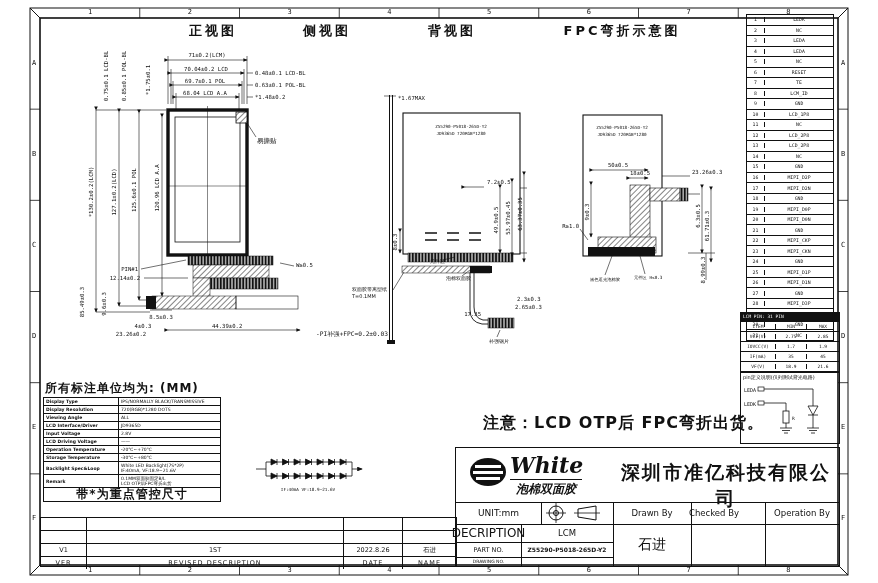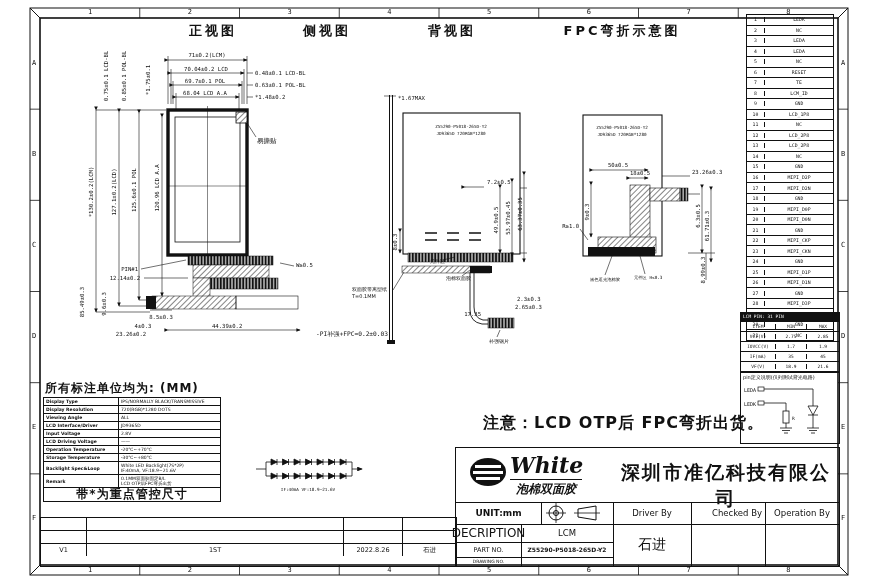--- a/index.html
+++ b/index.html
@@ -629,20 +629,26 @@
         <div class="rev-c2"></div>
         <div class="rev-c3"></div>
         <div class="rev-c4"></div>
   </div>
   <div class="rev-row rev-data">
     <div class="rev-c1">V1</div>
     <div class="rev-c2">1ST</div>
     <div class="rev-c3">2022.8.26</div>
     <div class="rev-c4">石进</div>
   </div>
+  <div class="rev-row rev-head">
+    <div class="rev-c1">VER</div>
+    <div class="rev-c2">REVISED DESCRIPTION</div>
+    <div class="rev-c3">DATE</div>
+    <div class="rev-c4">NAME</div>
+  </div>
 </div>
 
 
 <div id="title-block">
   <div id="logo-ellipse">
     <div class="logo-stripe" style="left:5px;top:7px;width:26px"></div>
     <div class="logo-stripe" style="left:3px;top:13px;width:30px"></div>
     <div class="logo-stripe" style="left:6px;top:19px;width:24px"></div>
   </div>
   <div id="logo-main">White</div>
@@ -653,32 +659,32 @@
   <div class="tb-abs" style="left:0;top:54px;width:383px;border-top:1px solid #111"></div>
   <div class="tb-abs" style="left:0;top:76px;width:383px;border-top:1px solid #111"></div>
   <div class="tb-abs" style="left:0;top:94px;width:157px;border-top:1px solid #111"></div>
   <div class="tb-abs" style="left:0;top:109px;width:157px;border-top:1px solid #111"></div>
   <div class="tb-abs" style="left:85px;top:54px;height:22px;border-left:1px solid #111"></div>
   <div class="tb-abs" style="left:65px;top:76px;height:42px;border-left:1px solid #111"></div>
   <div class="tb-abs" style="left:157px;top:54px;height:64px;border-left:1px solid #111"></div>
   <div class="tb-abs" style="left:235px;top:54px;height:64px;border-left:1px solid #111"></div>
   <div class="tb-abs" style="left:309px;top:54px;height:64px;border-left:1px solid #111"></div>
 
-  <div class="tb-cell" style="left:0;top:54px;width:85px;height:22px;font-size:9px;font-weight:bold">UNIT:mm</div>
+  <div class="tb-cell" style="left:0;top:54px;width:85px;height:22px;font-size:9px;font-weight:normal">UNIT:mm</div>
 
   <svg class="tb-abs" style="left:88px;top:55px" width="68" height="20" viewBox="0 0 68 20">
     <circle cx="12" cy="10" r="7" fill="none" stroke="#111" stroke-width="1"></circle>
     <circle cx="12" cy="10" r="2.5" fill="none" stroke="#111" stroke-width="1"></circle>
     <line x1="2" y1="10" x2="22" y2="10" stroke="#111" stroke-width="0.8"></line>
     <line x1="12" y1="0" x2="12" y2="20" stroke="#111" stroke-width="0.8"></line>
     <path d="M34,6 L52,3 L52,17 L34,14 Z" fill="none" stroke="#111" stroke-width="1"></path>
     <line x1="30" y1="10" x2="56" y2="10" stroke="#111" stroke-width="0.8"></line>
   </svg>
-  <div class="tb-cell" style="left:157px;top:54px;width:78px;height:22px;font-size:8.5px">Driver By</div>
-  <div class="tb-cell" style="left:244px;top:54px;width:74px;height:22px;font-size:8.5px">Checked By</div>
+  <div class="tb-cell" style="left:157px;top:54px;width:78px;height:22px;font-size:8.5px">Drawn By</div>
+  <div class="tb-cell" style="left:221px;top:54px;width:74px;height:22px;font-size:8.5px">Checked By</div>
   <div class="tb-cell" style="left:309px;top:54px;width:74px;height:22px;font-size:8.5px">Operation By</div>
 
   <div class="tb-cell" style="left:0;top:76px;width:65px;height:18px;font-size:12px">DECRIPTION</div>
   <div class="tb-cell" style="left:65px;top:76px;width:92px;height:18px;font-size:8.5px">LCM</div>
   <div class="tb-cell" style="left:0;top:94px;width:65px;height:15px;font-size:6.5px">PART NO.</div>
   <div class="tb-cell" style="left:65px;top:94px;width:92px;height:15px;font-size:6px;font-weight:bold">Z55290-P5018-265D-Y2</div>
   <div class="tb-cell" style="left:0;top:109px;width:65px;height:9px;font-size:4.5px">DRAWING NO.</div>
   <div class="tb-cell" style="left:65px;top:109px;width:92px;height:9px;font-size:4.5px"></div>
 
   <div class="tb-cell" style="left:157px;top:76px;width:78px;height:42px;font-size:14px">石进</div>

